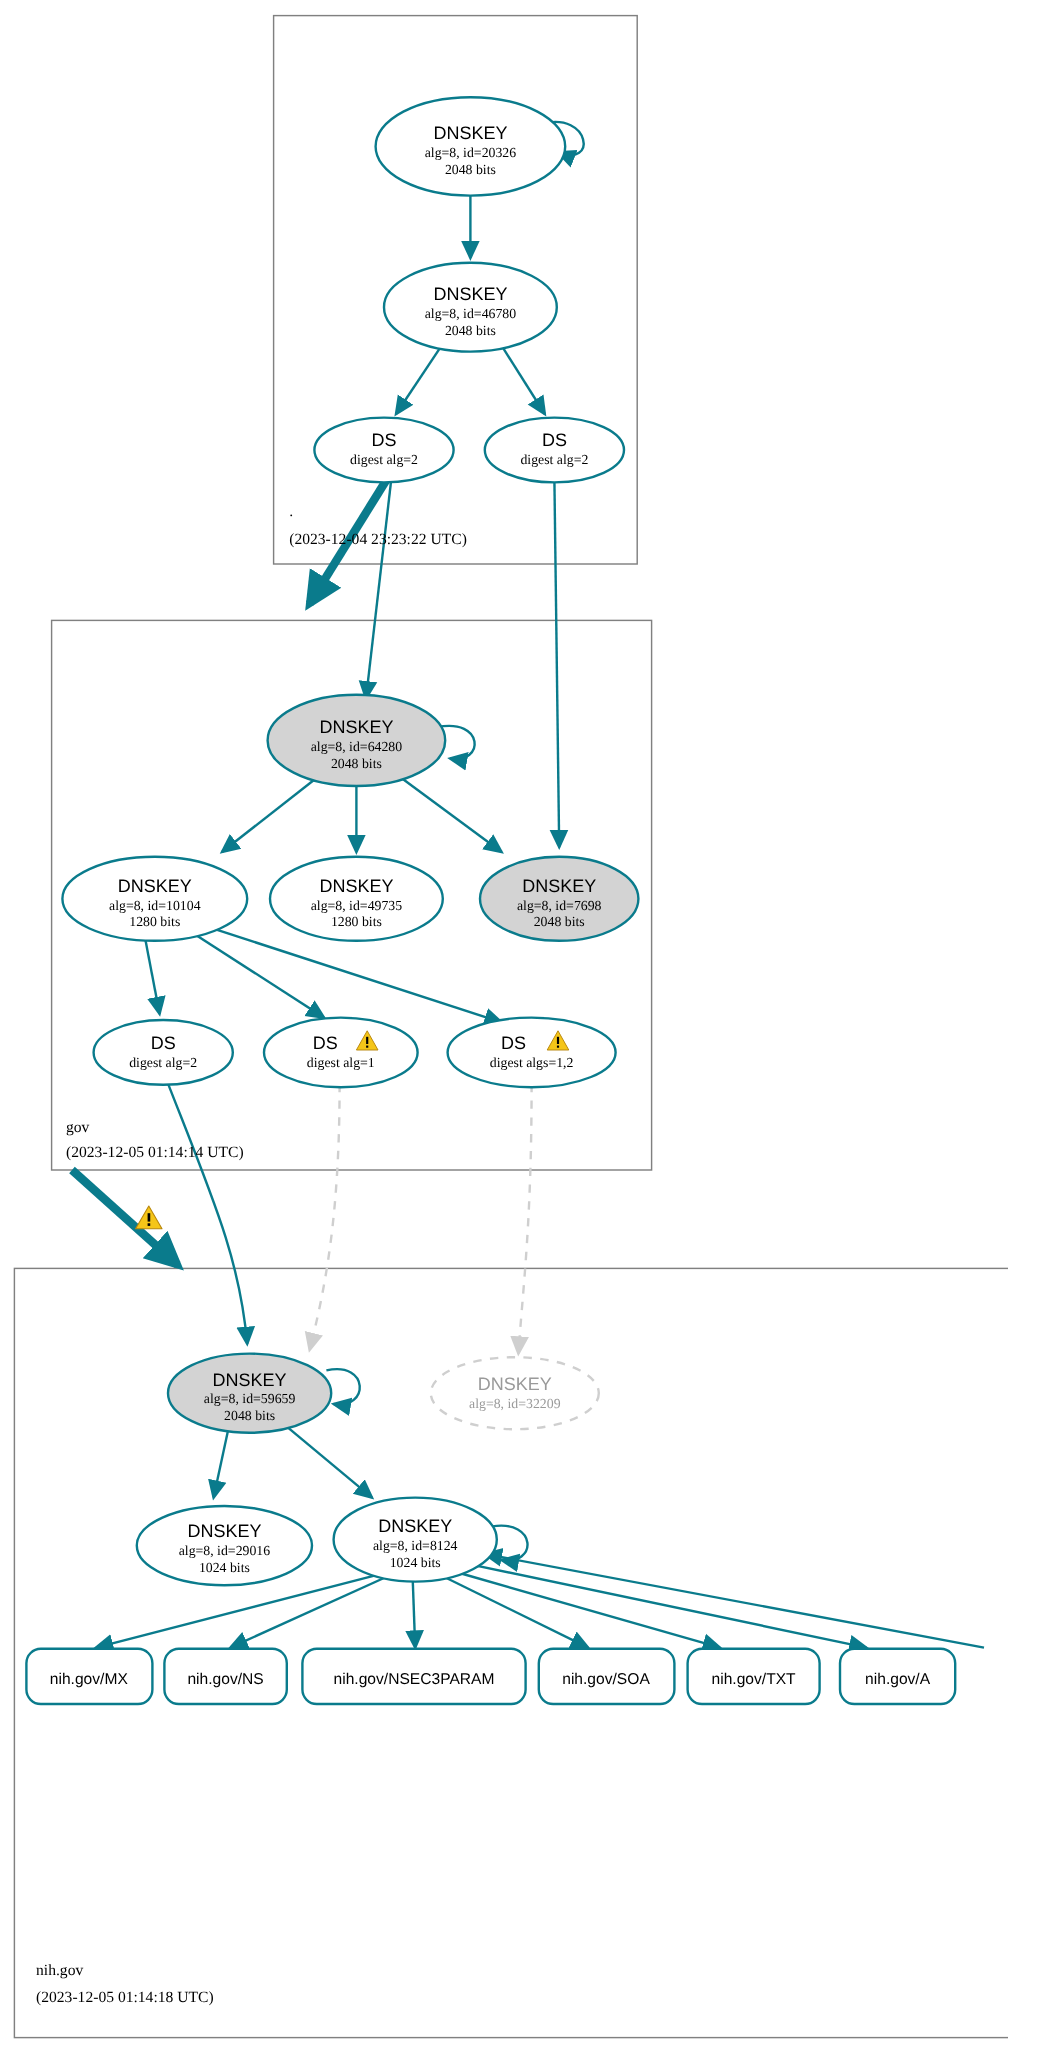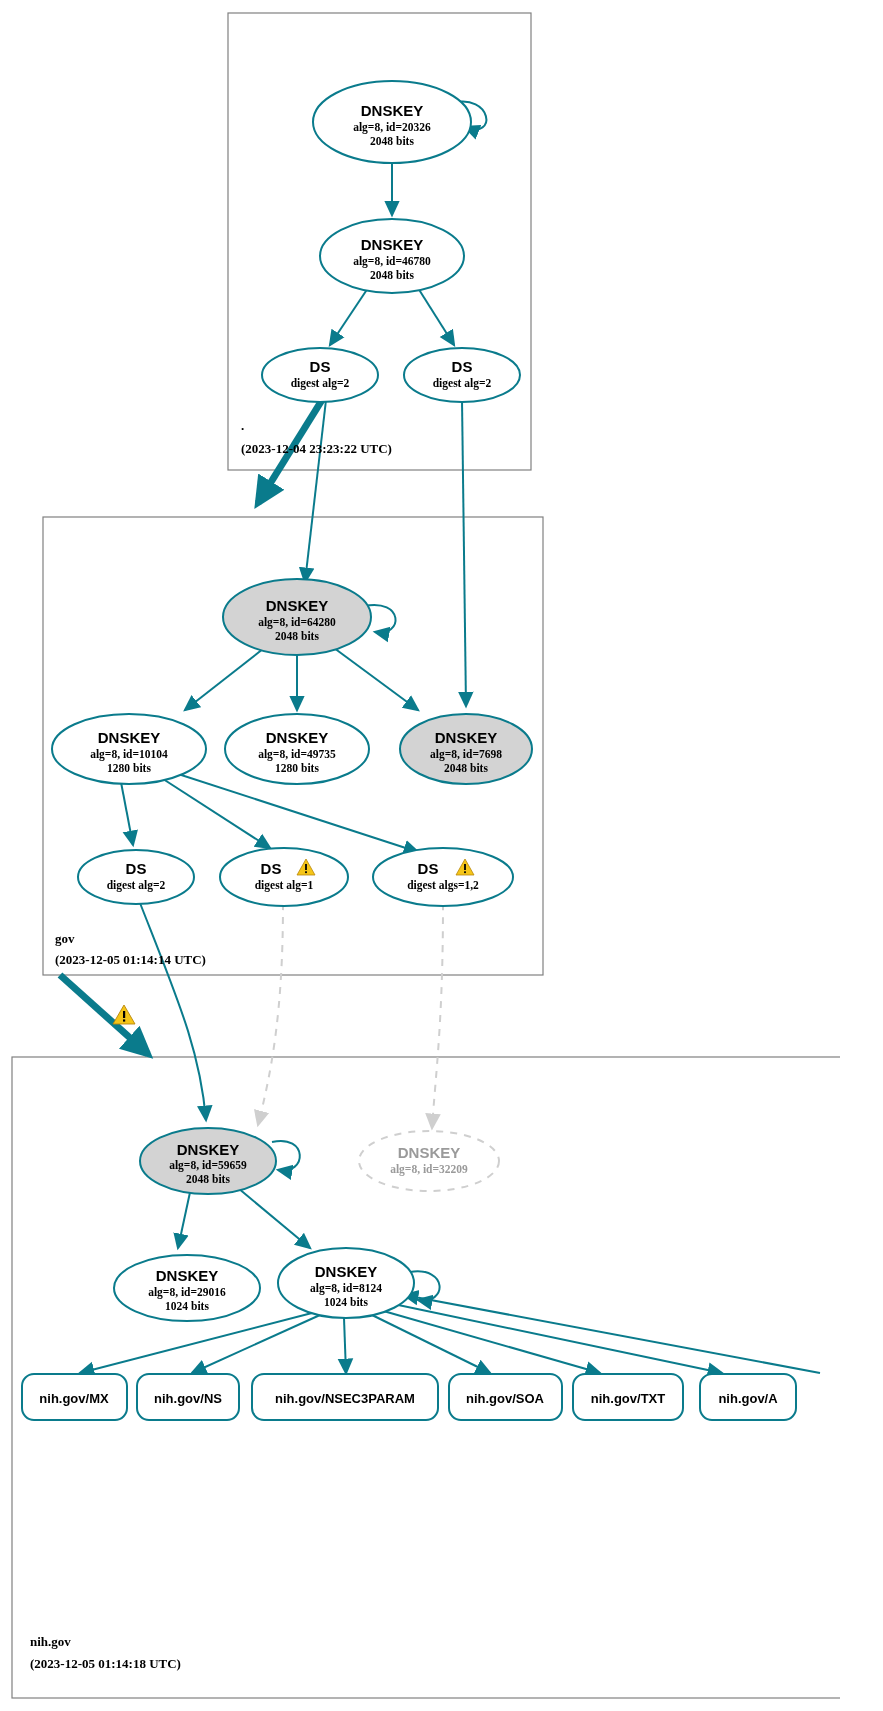--- a/index.html
+++ b/index.html
@@ -1,17 +1,17 @@
 <!DOCTYPE html>
 <html><head>
 <meta charset="utf-8">
 <style>
   html,body{margin:0;padding:0;background:#ffffff;}
   body{width:883px;height:1711px;font-family:"Liberation Serif",serif;color:#000;}
-  #stage{position:relative;width:840px;height:1711px;overflow:hidden;font-weight:bold;}
+  #stage{position:relative;width:840px;height:1711px;overflow:hidden;}
   svg#graph{position:absolute;left:0;top:0;width:883px;height:1711px;}
 
   .zone-box{fill:none;stroke:#808080;stroke-width:1.2;}
   .edge{stroke:#0a7b8c;stroke-width:2;fill:none;}
   .edge-thick{stroke:#0a7b8c;stroke-width:7;fill:none;}
   .edge-dashed{stroke:#cfcfcf;stroke-width:2;fill:none;stroke-dasharray:7,7;}
   .node-ell{stroke:#0a7b8c;stroke-width:2;fill:#ffffff;}
   .node-ell.gray{fill:#d3d3d3;}
   .node-ell.dashed{stroke:#cfcfcf;stroke-width:2;fill:#ffffff;stroke-dasharray:7,7;}
   .rrset-box{stroke:#0a7b8c;stroke-width:2;fill:#ffffff;}

